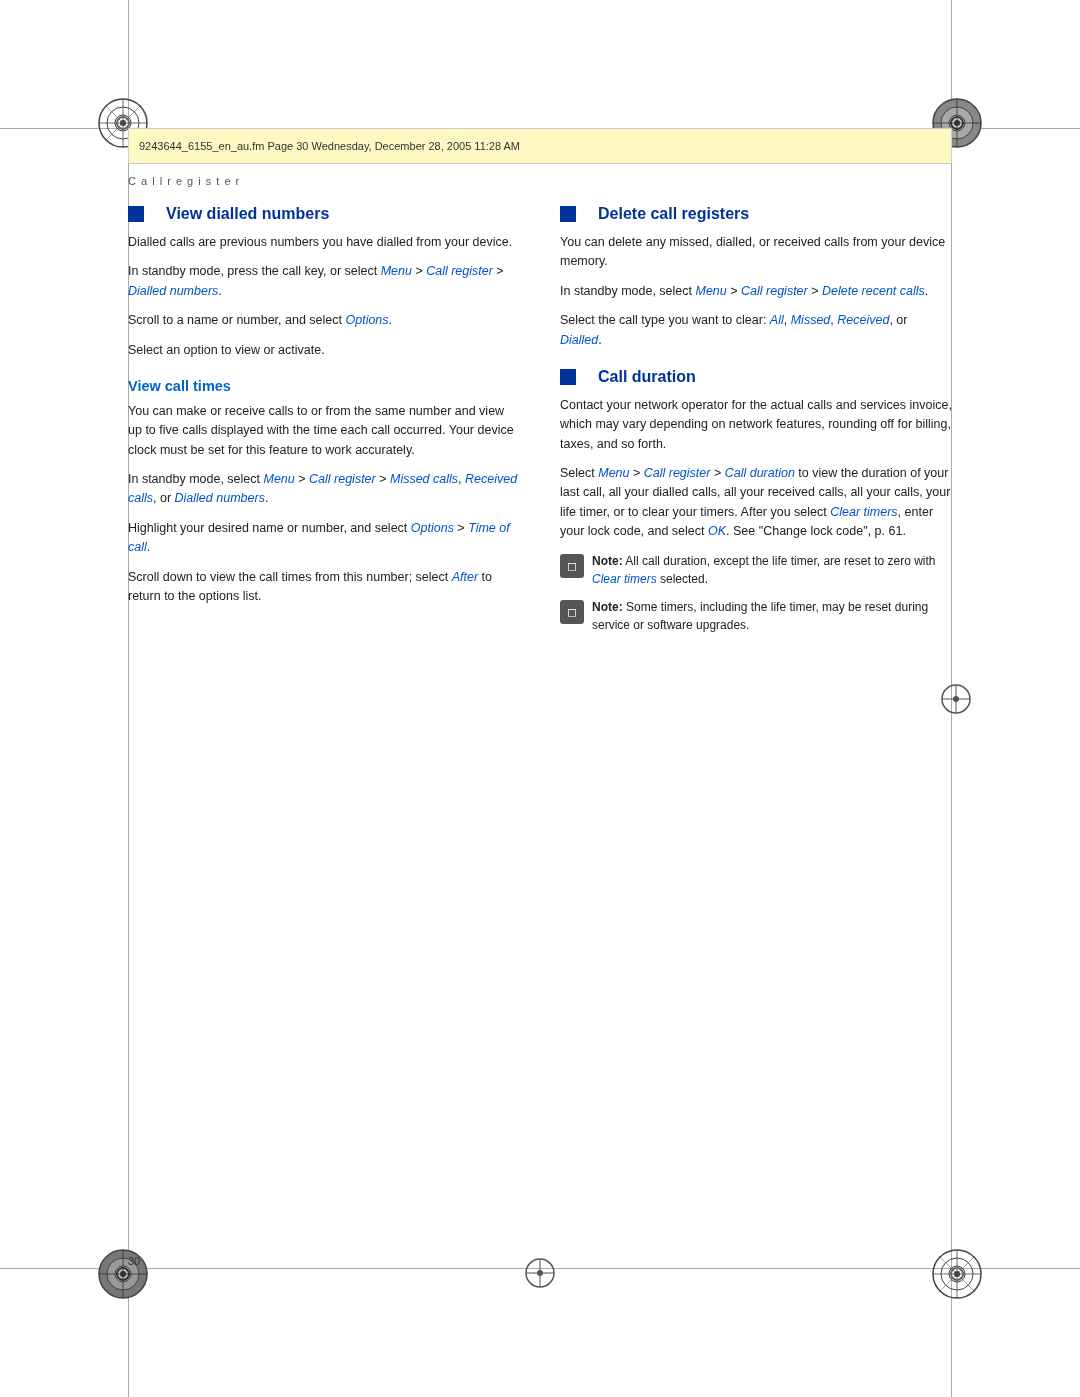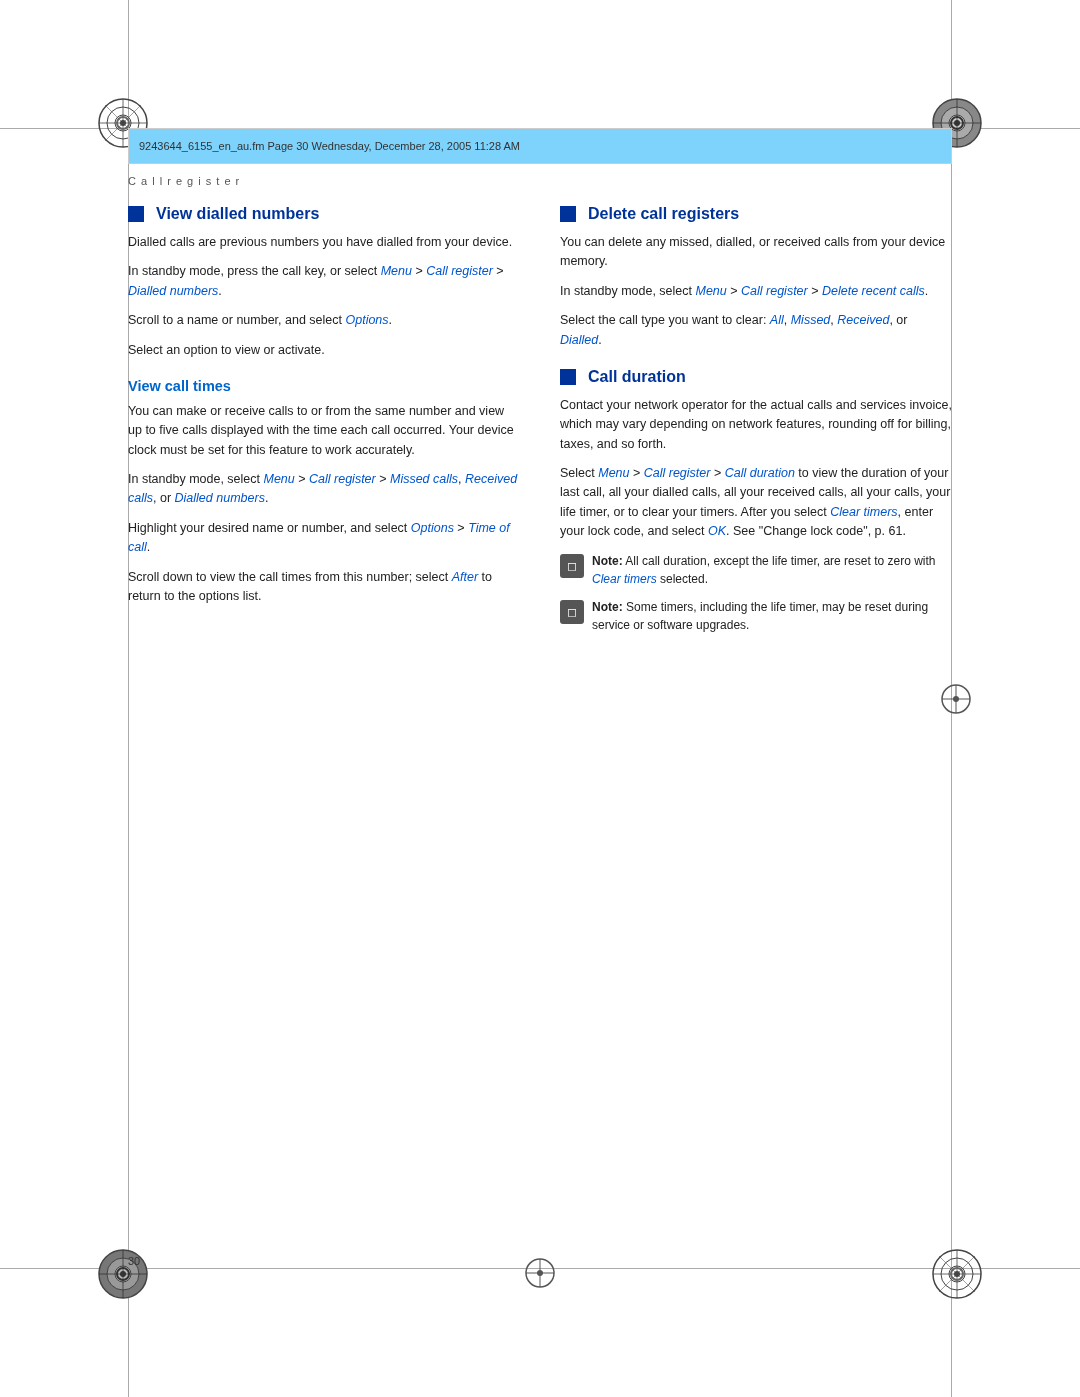--- a/index.html
+++ b/index.html
@@ -62,21 +62,21 @@
       background: #aaa;
     }
 
     
     .header-bar {
       position: absolute;
       top: 128px;
       left: 128px;
       right: 128px;
       height: 36px;
-      background: #7dd3fc;
+      background: #fef9c3;
       border: 1px solid #ccc;
       display: flex;
       align-items: center;
       padding: 0 10px;
     }
 
     .header-bar span {
       font-size: 11px;
       color: #333;
     }
@@ -110,21 +110,21 @@
     }
 
     .col-right {
       flex: 1;
     }
 
     
     .section-heading {
       display: flex;
       align-items: center;
-      gap: 12px;
+      gap: 22px;
       margin-bottom: 10px;
     }
 
     .blue-square {
       width: 16px;
       height: 16px;
       background: #003399;
       flex-shrink: 0;
     }
 

